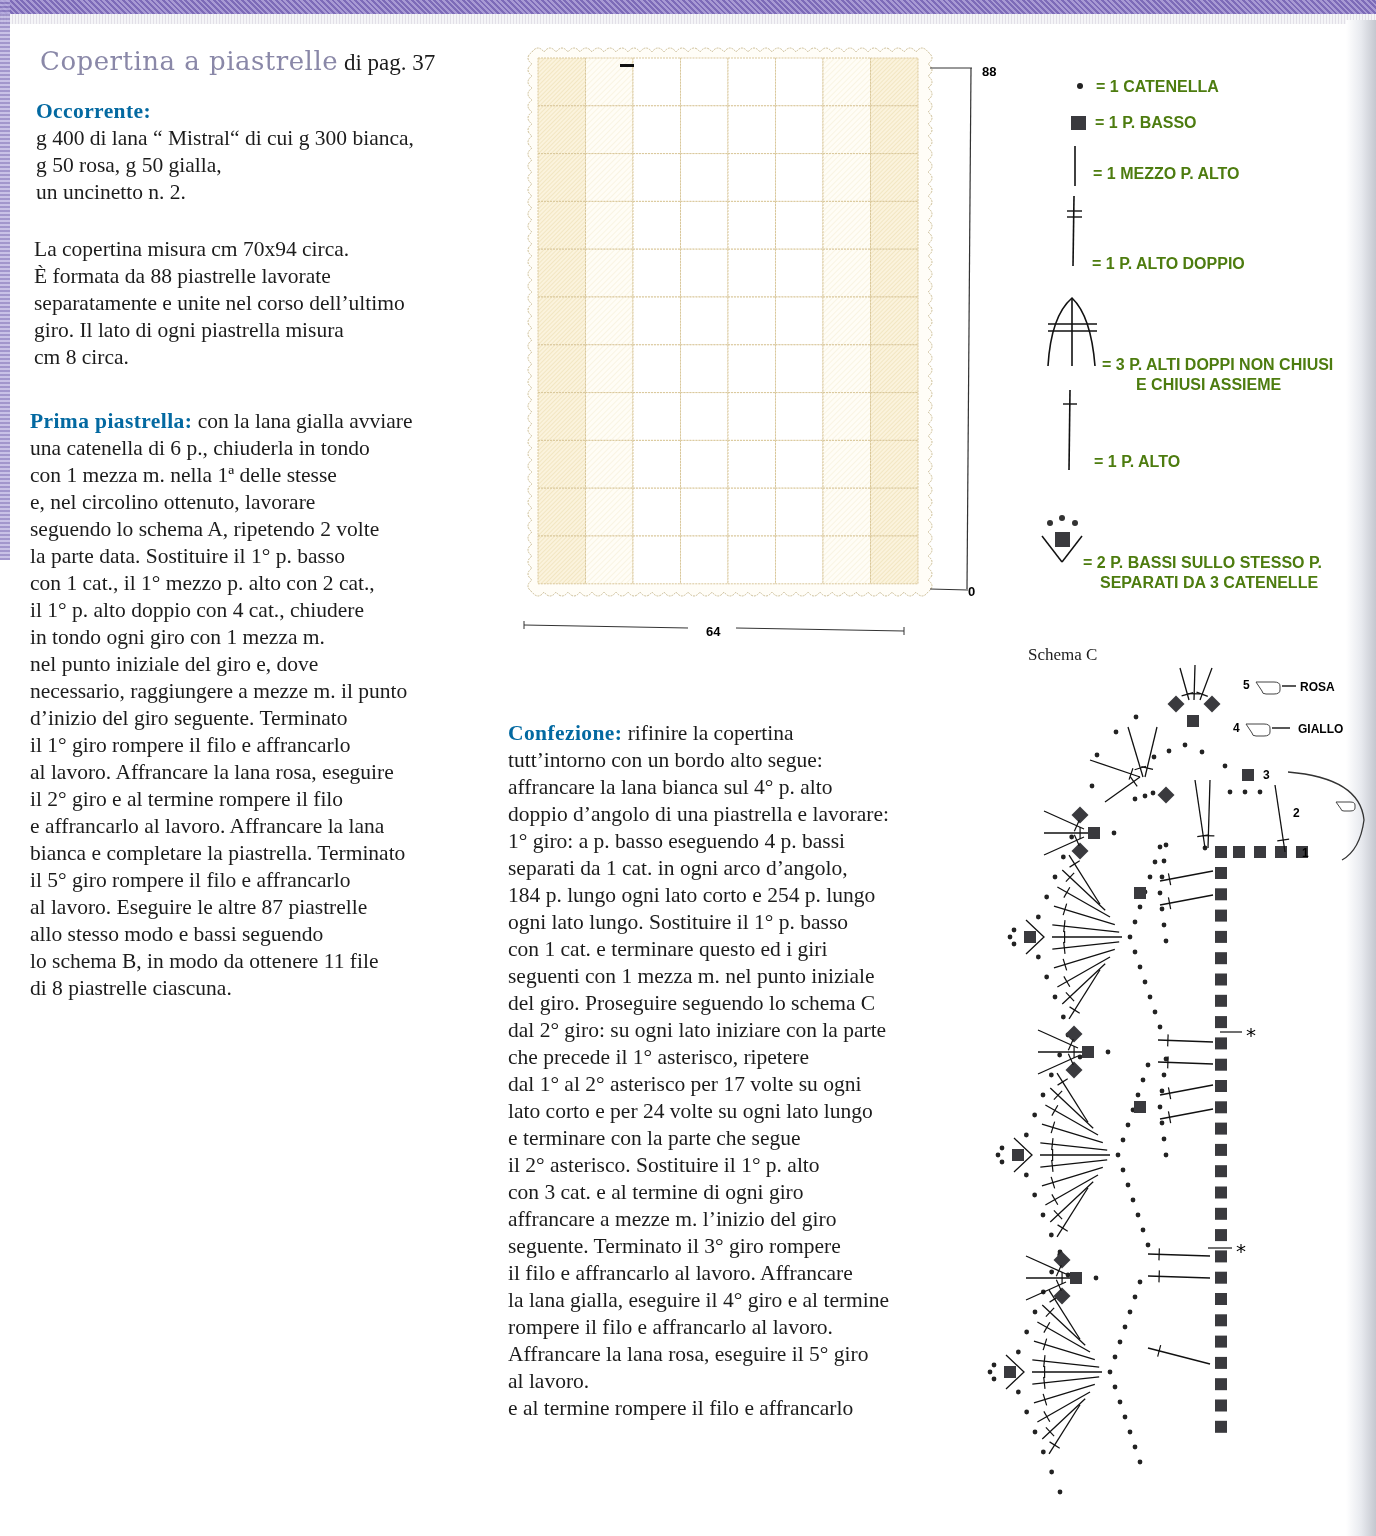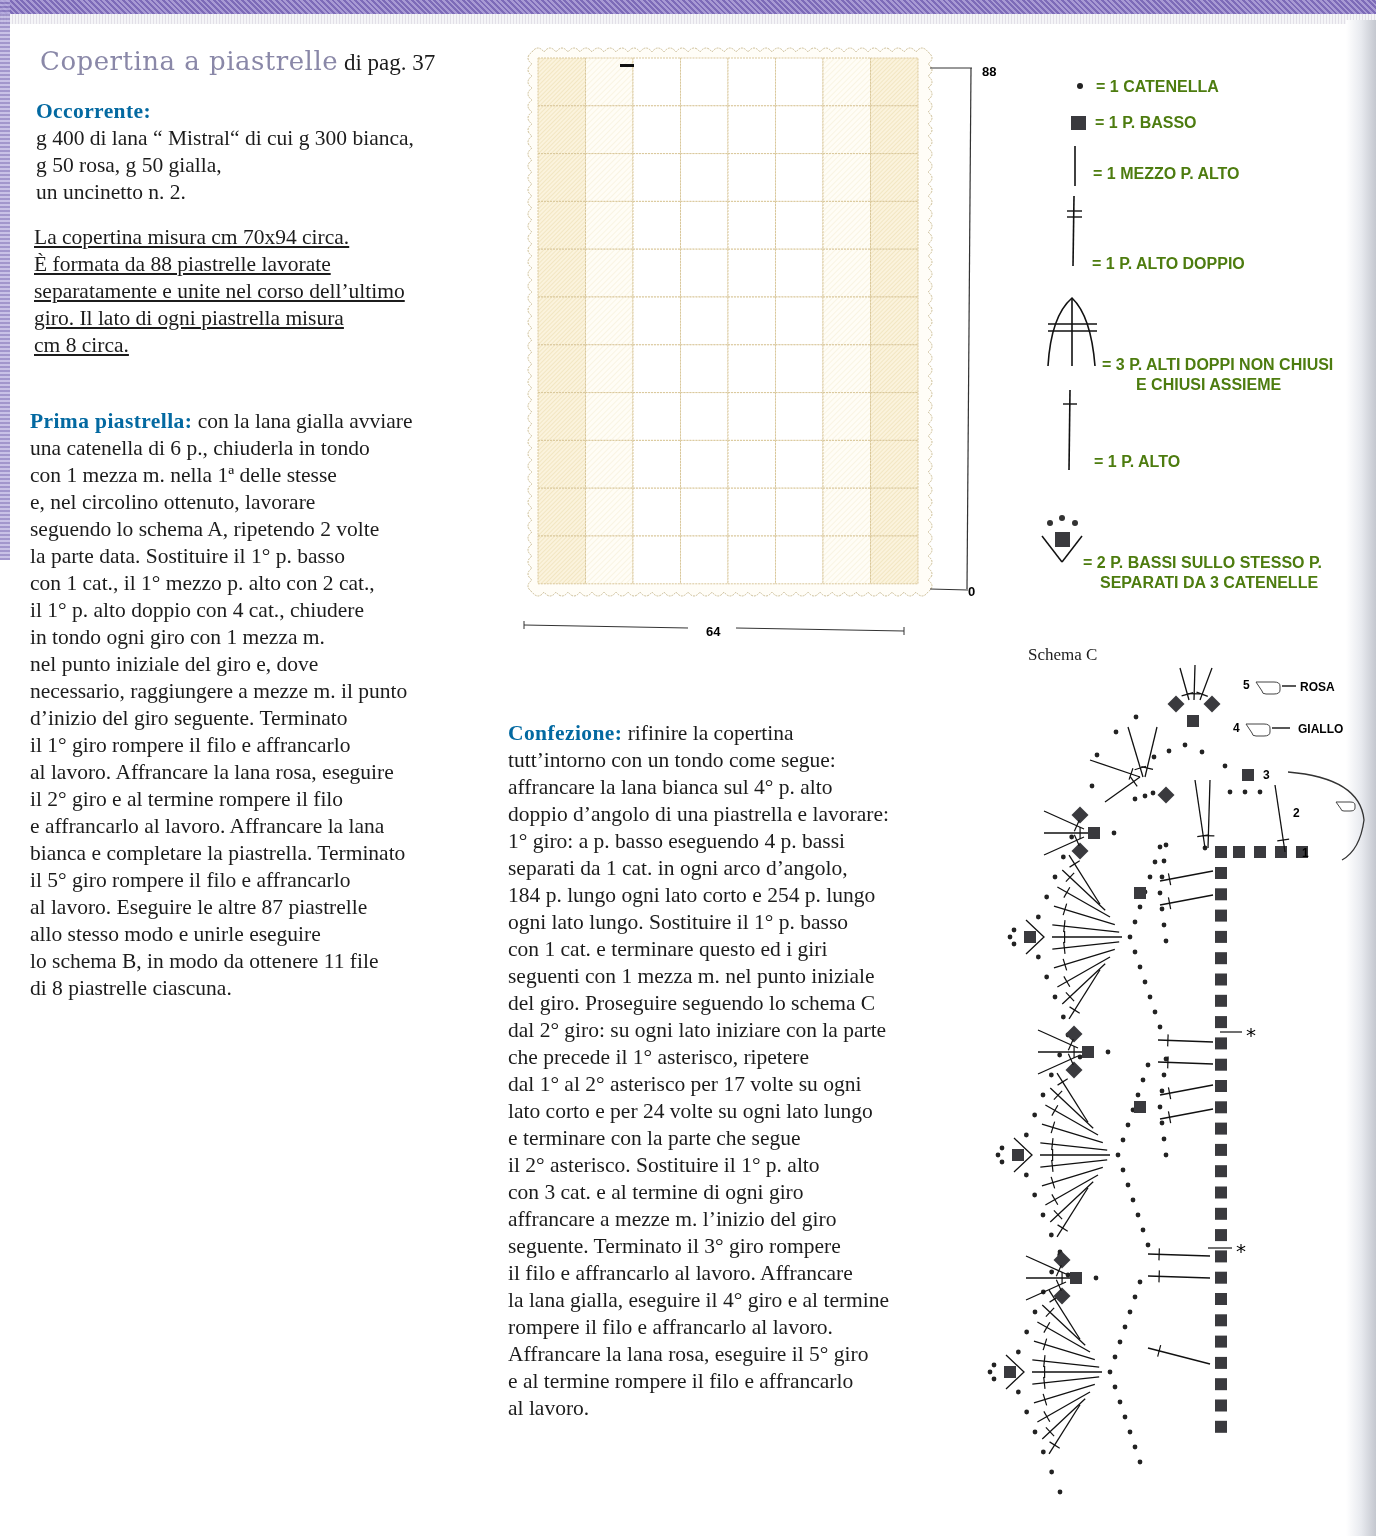--- a/index.html
+++ b/index.html
@@ -62,21 +62,21 @@
 
 <div class="col" style="left:36px; top:98px;">
   <p class="heading">Occorrente:</p>
   <div id="occ-lines">
       <p>g 400 di lana “ Mistral“ di cui g 300 bianca,</p>
       <p>g 50 rosa, g 50 gialla,</p>
       <p>un uncinetto n. 2.</p>
     </div>
 </div>
 
-<div class="col" style="left:34px; top:224px;text-decoration:underline;">
+<div class="col" style="left:34px; top:236px;">
   <div id="intro-lines">
       <p>La copertina misura cm 70x94 circa.</p>
       <p>È formata da 88 piastrelle lavorate</p>
       <p>separatamente e unite nel corso dell’ultimo</p>
       <p>giro. Il lato di ogni piastrella misura</p>
       <p>cm 8 circa.</p>
     </div>
 </div>
 
 <div class="col" style="left:30px; top:408px;">
@@ -93,21 +93,21 @@
       <p>nel punto iniziale del giro e, dove</p>
       <p>necessario, raggiungere a mezze m. il punto</p>
       <p>d’inizio del giro seguente. Terminato</p>
       <p>il 1° giro rompere il filo e affrancarlo</p>
       <p>al lavoro. Affrancare la lana rosa, eseguire</p>
       <p>il 2° giro e al termine rompere il filo</p>
       <p>e affrancarlo al lavoro. Affrancare la lana</p>
       <p>bianca e completare la piastrella. Terminato</p>
       <p>il 5° giro rompere il filo e affrancarlo</p>
       <p>al lavoro. Eseguire le altre 87 piastrelle</p>
-      <p>allo stesso modo e unirle eseguire</p>
+      <p>allo stesso modo e bassi seguendo</p>
       <p>lo schema B, in modo da ottenere 11 file</p>
       <p>di 8 piastrelle ciascuna.</p>
     </div>
 </div>
 
 <div class="grid-wrap">
   <svg width="480" height="610" viewBox="0 0 480 610" id="grid-svg">
     <defs>
       <pattern id="hatch" width="3" height="3" patternUnits="userSpaceOnUse" patternTransform="rotate(45)">
         <rect width="3" height="3" fill="#fbf3dd"></rect>
@@ -223,21 +223,21 @@
     <line x1="4" y1="577" x2="4" y2="585" stroke="#333" stroke-width="1"></line>
     <line x1="216" y1="584" x2="384" y2="587" stroke="#333" stroke-width="1"></line>
     <line x1="384" y1="583" x2="384" y2="591" stroke="#333" stroke-width="1"></line>
     <text x="186" y="592" class="dim-lbl">64</text>
   </svg>
 </div>
 
 <div class="col" style="left:508px; top:720px;">
   <p><span class="heading">Confezione:</span><span> rifinire la copertina</span></p>
   <div id="conf-lines">
-      <p>tutt’intorno con un tondo come segue:</p>
+      <p>tutt’intorno con un bordo alto segue:</p>
       <p>affrancare la lana bianca sul 4° p. alto</p>
       <p>doppio d’angolo di una piastrella e lavorare:</p>
       <p>1° giro: a p. basso eseguendo 4 p. bassi</p>
       <p>separati da 1 cat. in ogni arco d’angolo,</p>
       <p>184 p. lungo ogni lato corto e 254 p. lungo</p>
       <p>ogni lato lungo. Sostituire il 1° p. basso</p>
       <p>con 1 cat. e terminare questo ed i giri</p>
       <p>seguenti con 1 mezza m. nel punto iniziale</p>
       <p>del giro. Proseguire seguendo lo schema C</p>
       <p>dal 2° giro: su ogni lato iniziare con la parte</p>
@@ -246,22 +246,22 @@
       <p>lato corto e per 24 volte su ogni lato lungo</p>
       <p>e terminare con la parte che segue</p>
       <p>il 2° asterisco. Sostituire il 1° p. alto</p>
       <p>con 3 cat. e al termine di ogni giro</p>
       <p>affrancare a mezze m. l’inizio del giro</p>
       <p>seguente. Terminato il 3° giro rompere</p>
       <p>il filo e affrancarlo al lavoro. Affrancare</p>
       <p>la lana gialla, eseguire il 4° giro e al termine</p>
       <p>rompere il filo e affrancarlo al lavoro.</p>
       <p>Affrancare la lana rosa, eseguire il 5° giro</p>
+      <p>al lavoro.</p>
       <p>e al termine rompere il filo e affrancarlo</p>
-      <p>al lavoro.</p>
     </div>
 </div>
 
 <div class="legend">
   <svg style="left:34px; top:10px;" width="12" height="12">
       <circle cx="6" cy="6" r="3" fill="#222"></circle>
     </svg>
   <div class="lbl" style="left:56px; top:8px;">= 1 CATENELLA</div>
 
   <svg style="left:30px; top:45px;" width="18" height="18">

